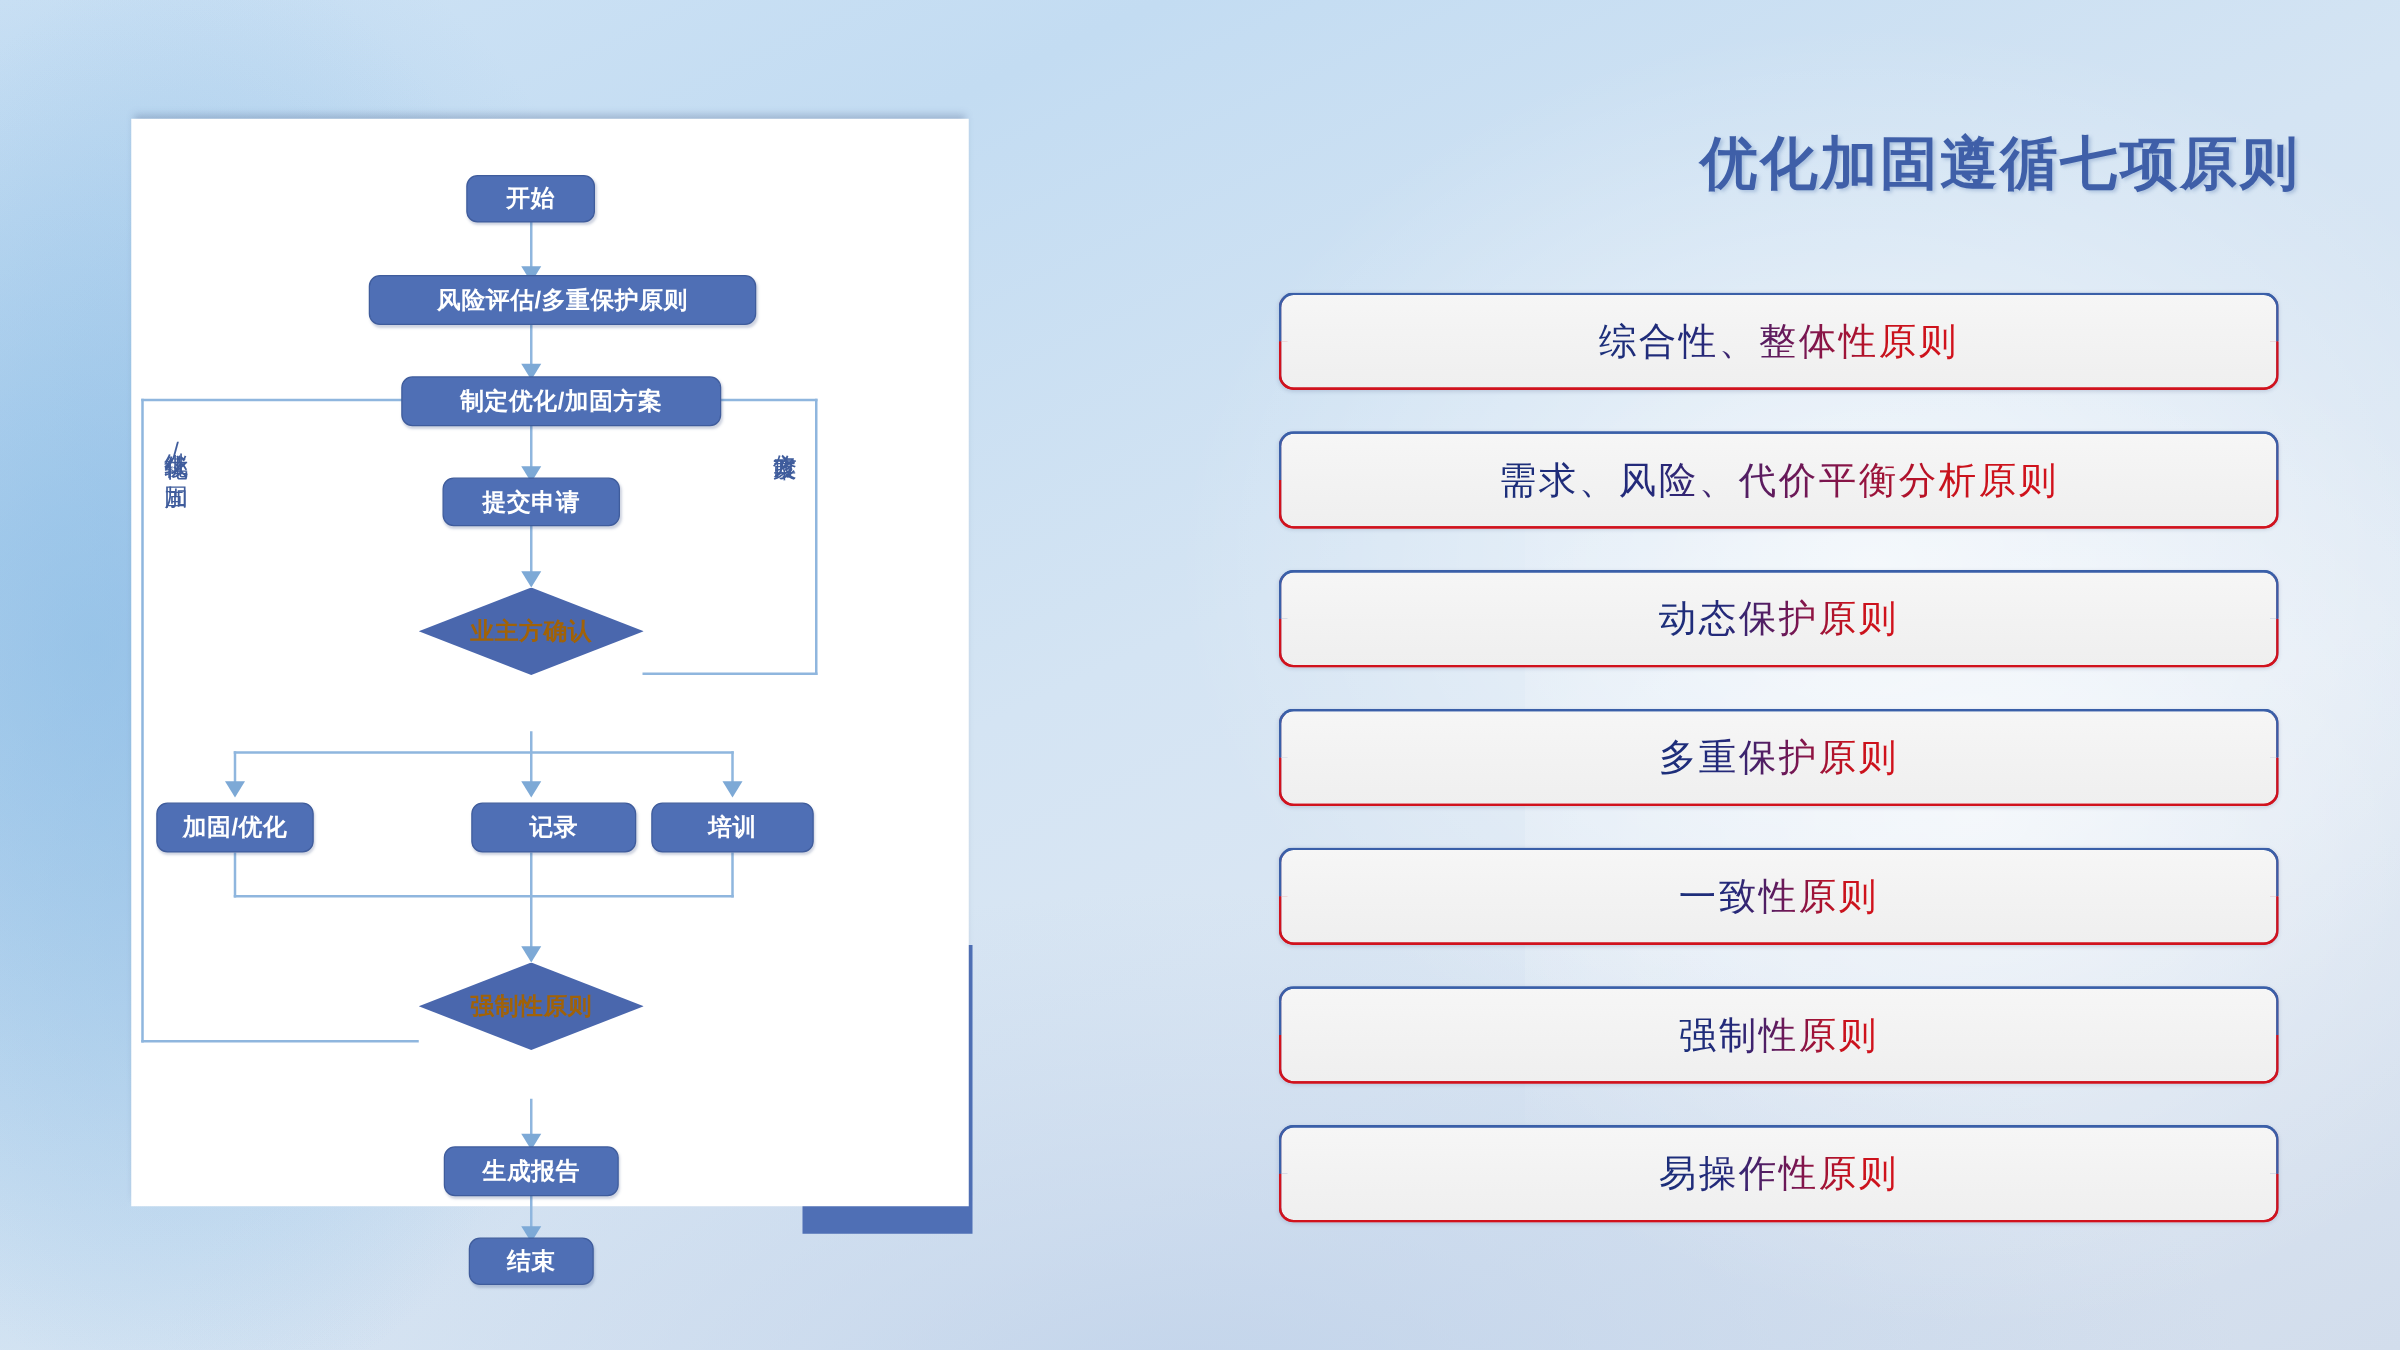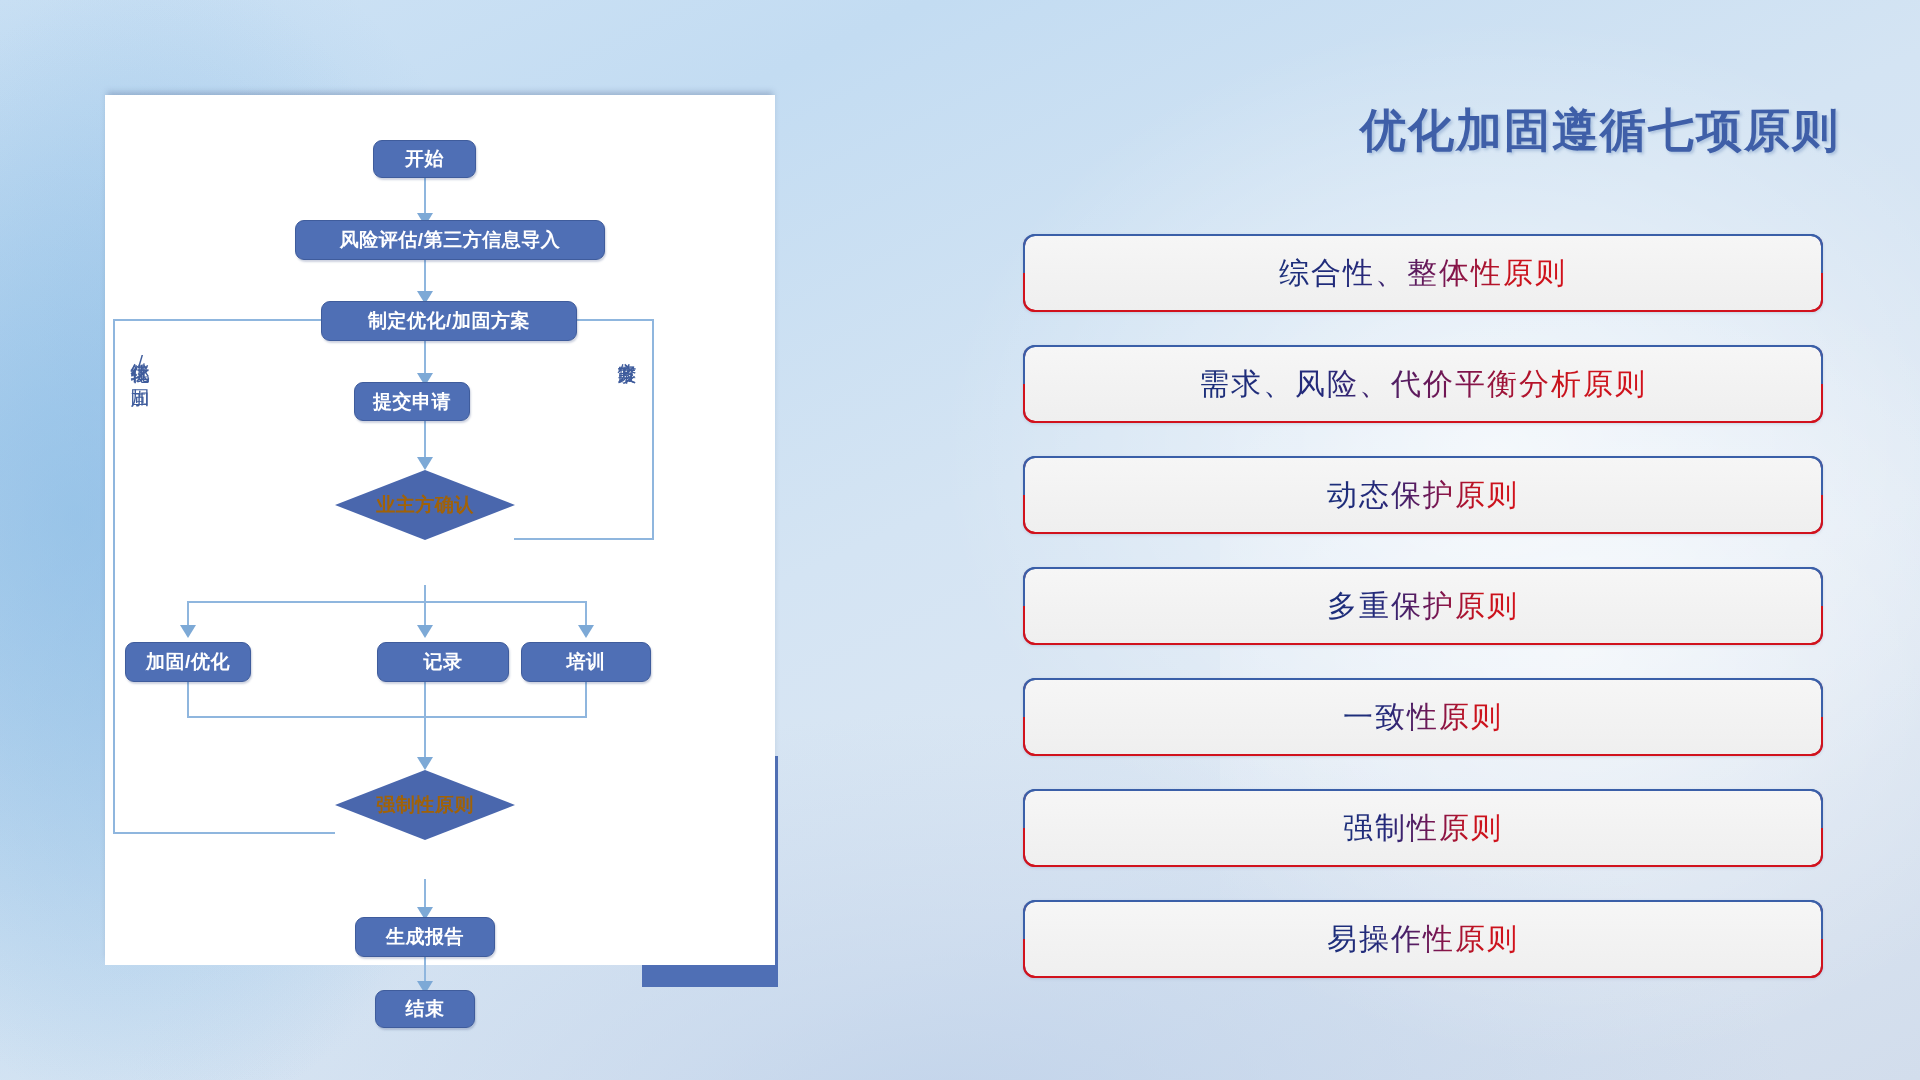--- a/index.html
+++ b/index.html
@@ -287,28 +287,28 @@
       <div class="arw down" style="left:312px; top:812px;"></div>
 
       <div class="ln v" style="left:319px; top:861px; height:34px;"></div>
       <div class="arw down" style="left:312px; top:886px;"></div>
 
       <div class="node" style="left:268px; top:45px; width:103px; height:38px;">
         <span>开始</span>
       </div>
 
       <div class="node" style="left:190px; top:125px; width:310px; height:40px;">
-        <span>风险评估/第三方信息导入</span>
+        <span>风险评估/多重保护原则</span>
       </div>
 
       <div class="node" style="left:216px; top:206px; width:256px; height:40px;">
         <span>制定优化/加固方案</span>
       </div>
 
-      <div class="node" style="left:249px; top:287px; width:116px; height:39px;">
+      <div class="node" style="left:249px; top:287px; width:142px; height:39px;">
         <span>提交申请</span>
       </div>
 
       <div class="diamond" style="left:230px; top:375px; width:180px; height:70px;">
         <div class="dshape"></div>
         <div class="dlabel">业主方确认</div>
       </div>
 
       <div class="node" style="left:20px; top:547px; width:126px; height:40px;">
         <span>加固/优化</span>

